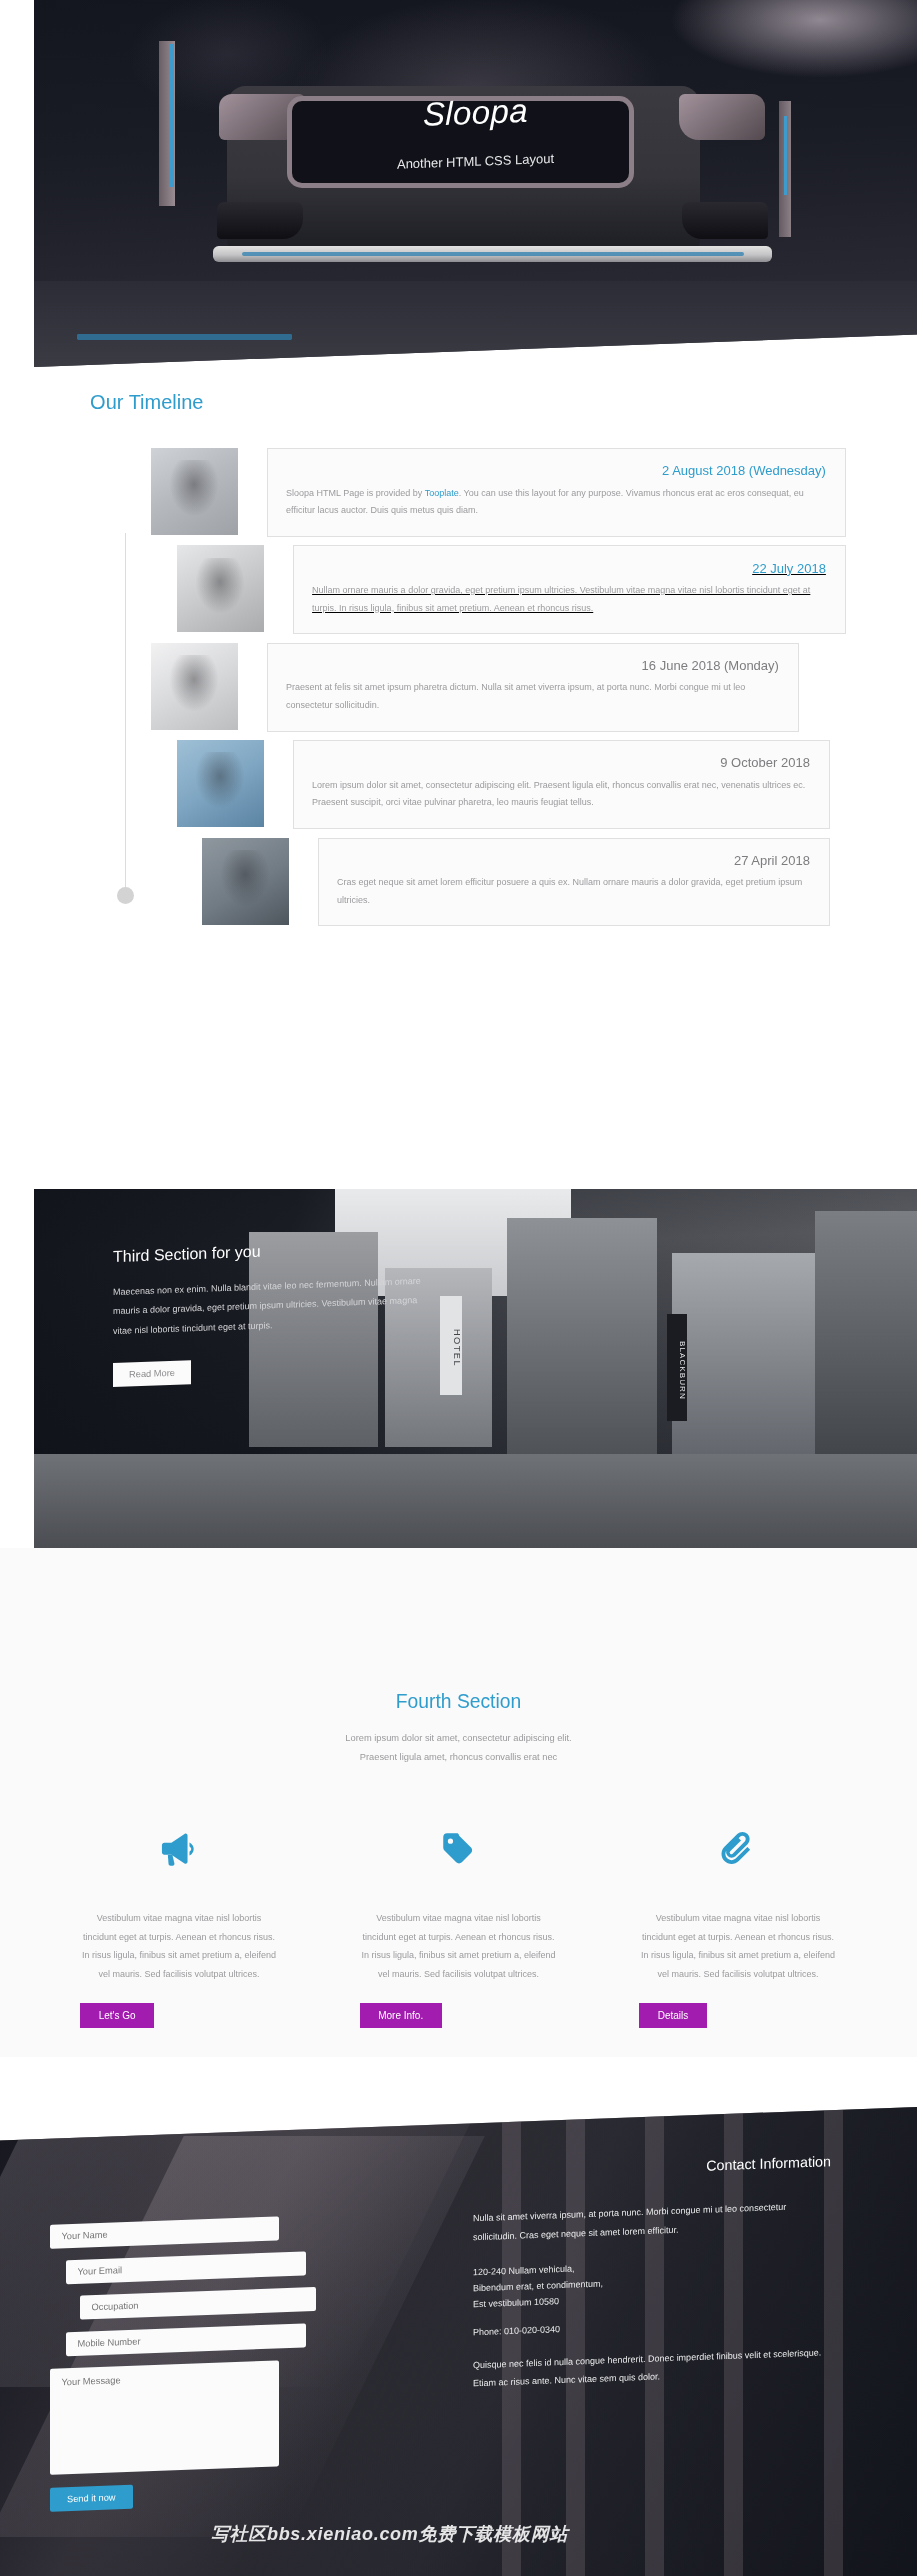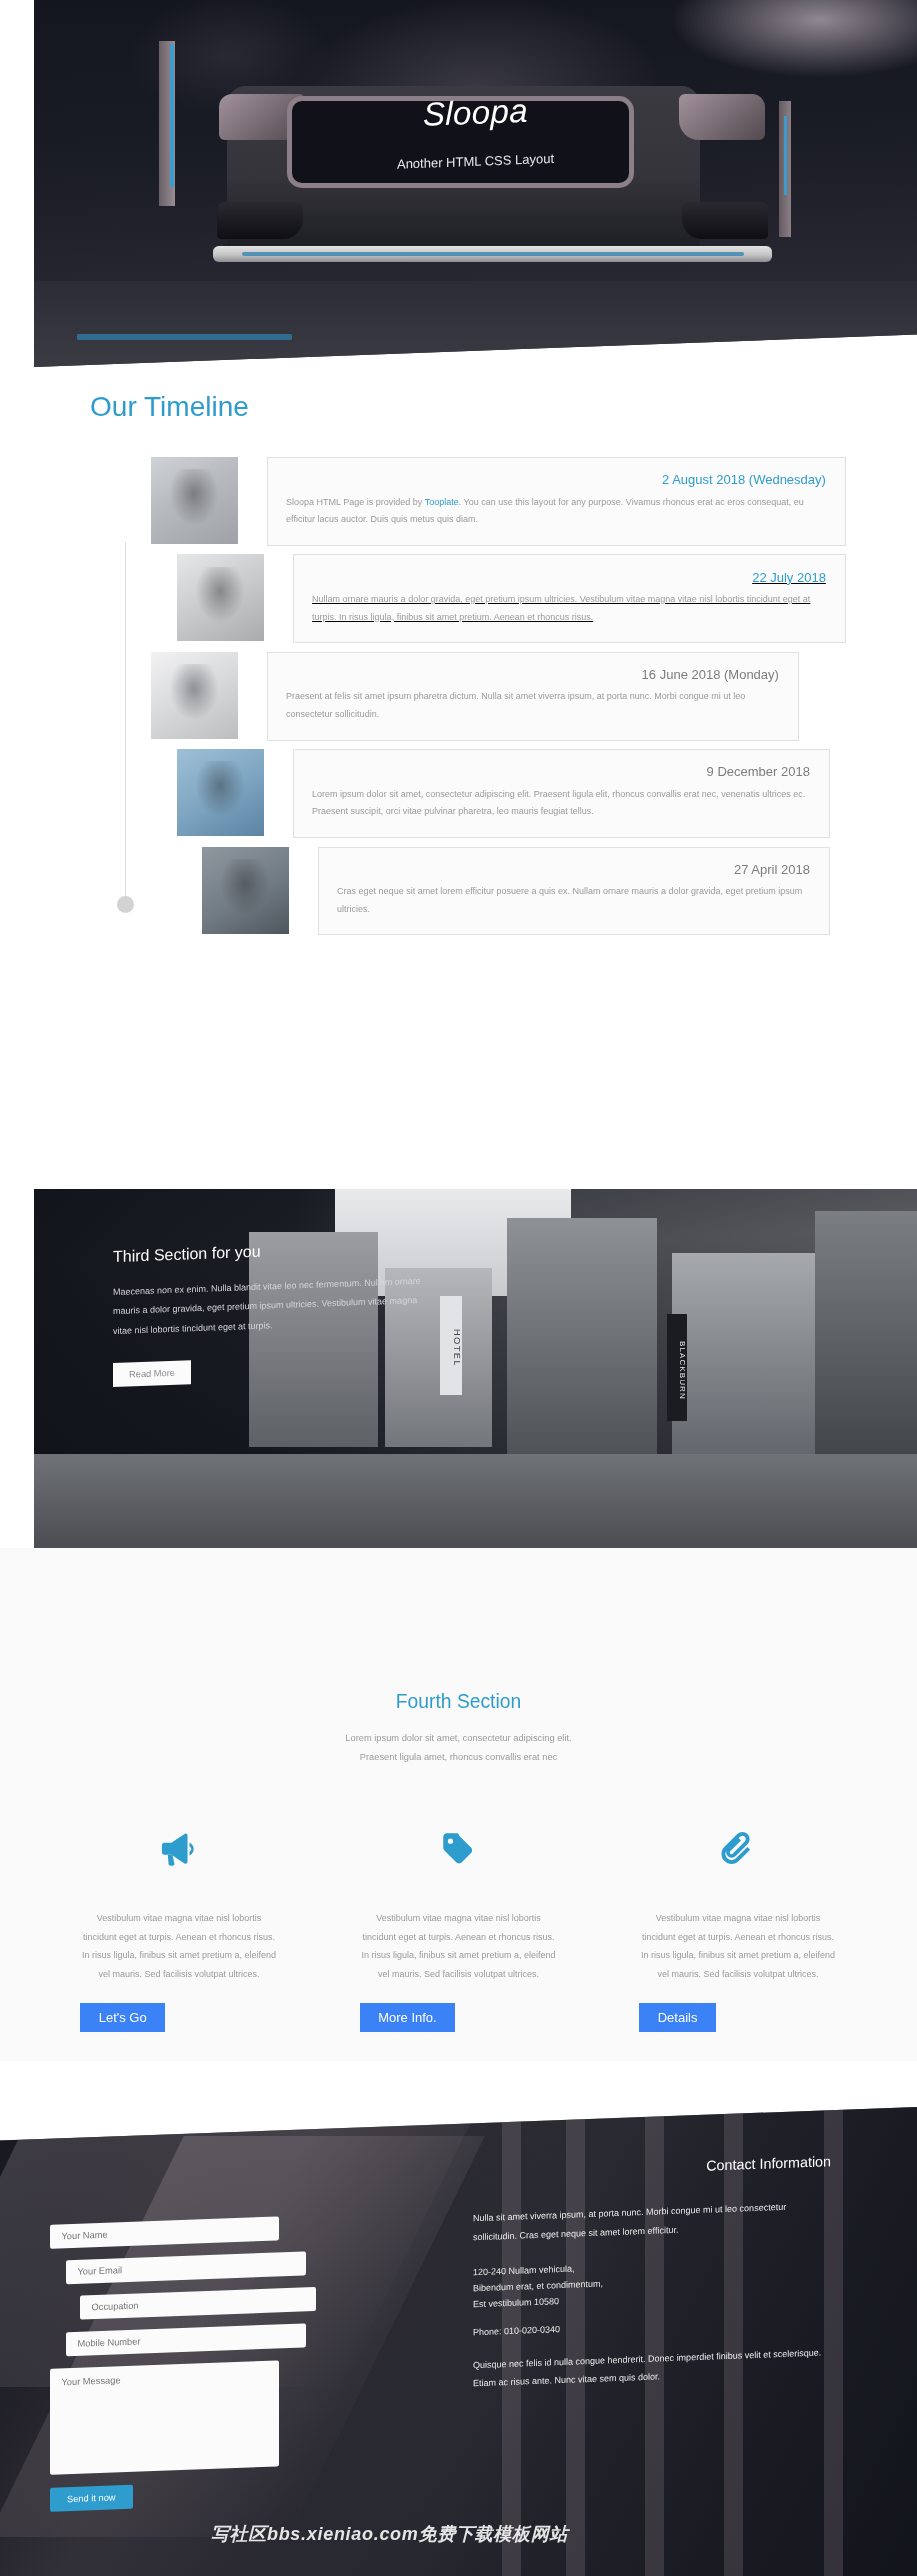--- a/index.html
+++ b/index.html
@@ -91,21 +91,21 @@
   .hero-sub {
     position: absolute; left: 0; right: 0; top: 176px;
     text-align: center;
     font-size: 13px; color: #e8e8ea; font-weight: 300;
   }
 
   
   .timeline-sec { position: absolute; left: 0; top: 391px; width: 917px; }
   .container { width: 774px; margin: 0 auto; position: relative; }
   .section-title-left {
-    font-size: 28px; color: #2e9ccc; font-weight: 400; padding-left: 18.6px;
+    font-size: 20px; color: #2e9ccc; font-weight: 400; padding-left: 18.6px;
   }
   .tl { position: relative; margin-top: 34px; padding-left: 53px; }
   .tl-rail {
     position: absolute; left: 53px; top: 85px; width: 1.4px; height: 360px;
     background: #dcdcdc;
   }
   .tl-dot {
     position: absolute; left: 45px; top: 439px; width: 17px; height: 17px;
     border-radius: 50%; background: #d3d3d3;
   }
@@ -187,22 +187,22 @@
   .fourth { position: absolute; left: 0; top: 1548px; width: 917px; background: #fafafa; padding-bottom: 29px; }
   .fourth-spacer { height: 143px; }
   .section-title-center { text-align: center; font-size: 19.3px; color: #2e9ccc; font-weight: 400; }
   .section-sub { text-align: center; font-size: 9.3px; color: #9a9a9d; line-height: 2.0; margin-top: 16px; }
   .features { display: flex; justify-content: space-between; margin-top: 54px; }
   .feature { width: 215px; text-align: center; }
   .feature-icon { height: 57px; display:flex; align-items:center; justify-content:center; }
   .feature-icon svg { fill: #2e9ccc; }
   .feature-p { font-size: 9px; color: #9b9b9e; line-height: 2.05; margin-top: 32px; text-align: center; padding: 0 8.6px; }
   .btn-blue {
-    display: inline-block; margin-top: 20px; background: #3b82f6; color: #ffffff;
-    font-size: 13px; padding: 7.2px 18.6px; border: 0; cursor: pointer;
+    display: inline-block; margin-top: 20px; background: #a21caf; color: #ffffff;
+    font-size: 10px; padding: 7.2px 18.6px; border: 0; cursor: pointer;
   }
   .feature-cta { text-align: left; padding-left: 8.6px; }
 
   
   .contact-wrap { position: absolute; left: 0; top: 2107px; width: 917px; height: 469px; overflow: hidden; }
   .contact {
     position: absolute; left: 0; top: 0; width: 917px; height: 473px;
     transform: skewY(-2.1deg); transform-origin: right top; overflow: hidden;
     background:
       linear-gradient(115deg, rgba(18,20,28,.90) 0%, rgba(18,20,28,.72) 26%, rgba(24,26,34,.55) 55%, rgba(16,18,25,.88) 100%),
@@ -304,21 +304,21 @@
           <div class="tl-thumb t3"></div>
           <div class="tl-card">
             <div class="tl-date muted">16 June 2018 (Monday)</div>
             <div class="tl-text">Praesent at felis sit amet ipsum pharetra dictum. Nulla sit amet viverra ipsum, at porta nunc. Morbi congue mi ut leo consectetur sollicitudin.</div>
           </div>
         </div>
 
         <div class="tl-item row4">
           <div class="tl-thumb t4"></div>
           <div class="tl-card">
-            <div class="tl-date muted">9 December 2018</div>
+            <div class="tl-date muted">9 October 2018</div>
             <div class="tl-text">Lorem ipsum dolor sit amet, consectetur adipiscing elit. Praesent ligula elit, rhoncus convallis erat nec, venenatis ultrices ec. Praesent suscipit, orci vitae pulvinar pharetra, leo mauris feugiat tellus.</div>
           </div>
         </div>
 
         <div class="tl-item row5">
           <div class="tl-thumb t5"></div>
           <div class="tl-card">
             <div class="tl-date muted">27 April 2018</div>
             <div class="tl-text">Cras eget neque sit amet lorem efficitur posuere a quis ex. Nullam ornare mauris a dolor gravida, eget pretium ipsum ultricies.</div>
           </div>

